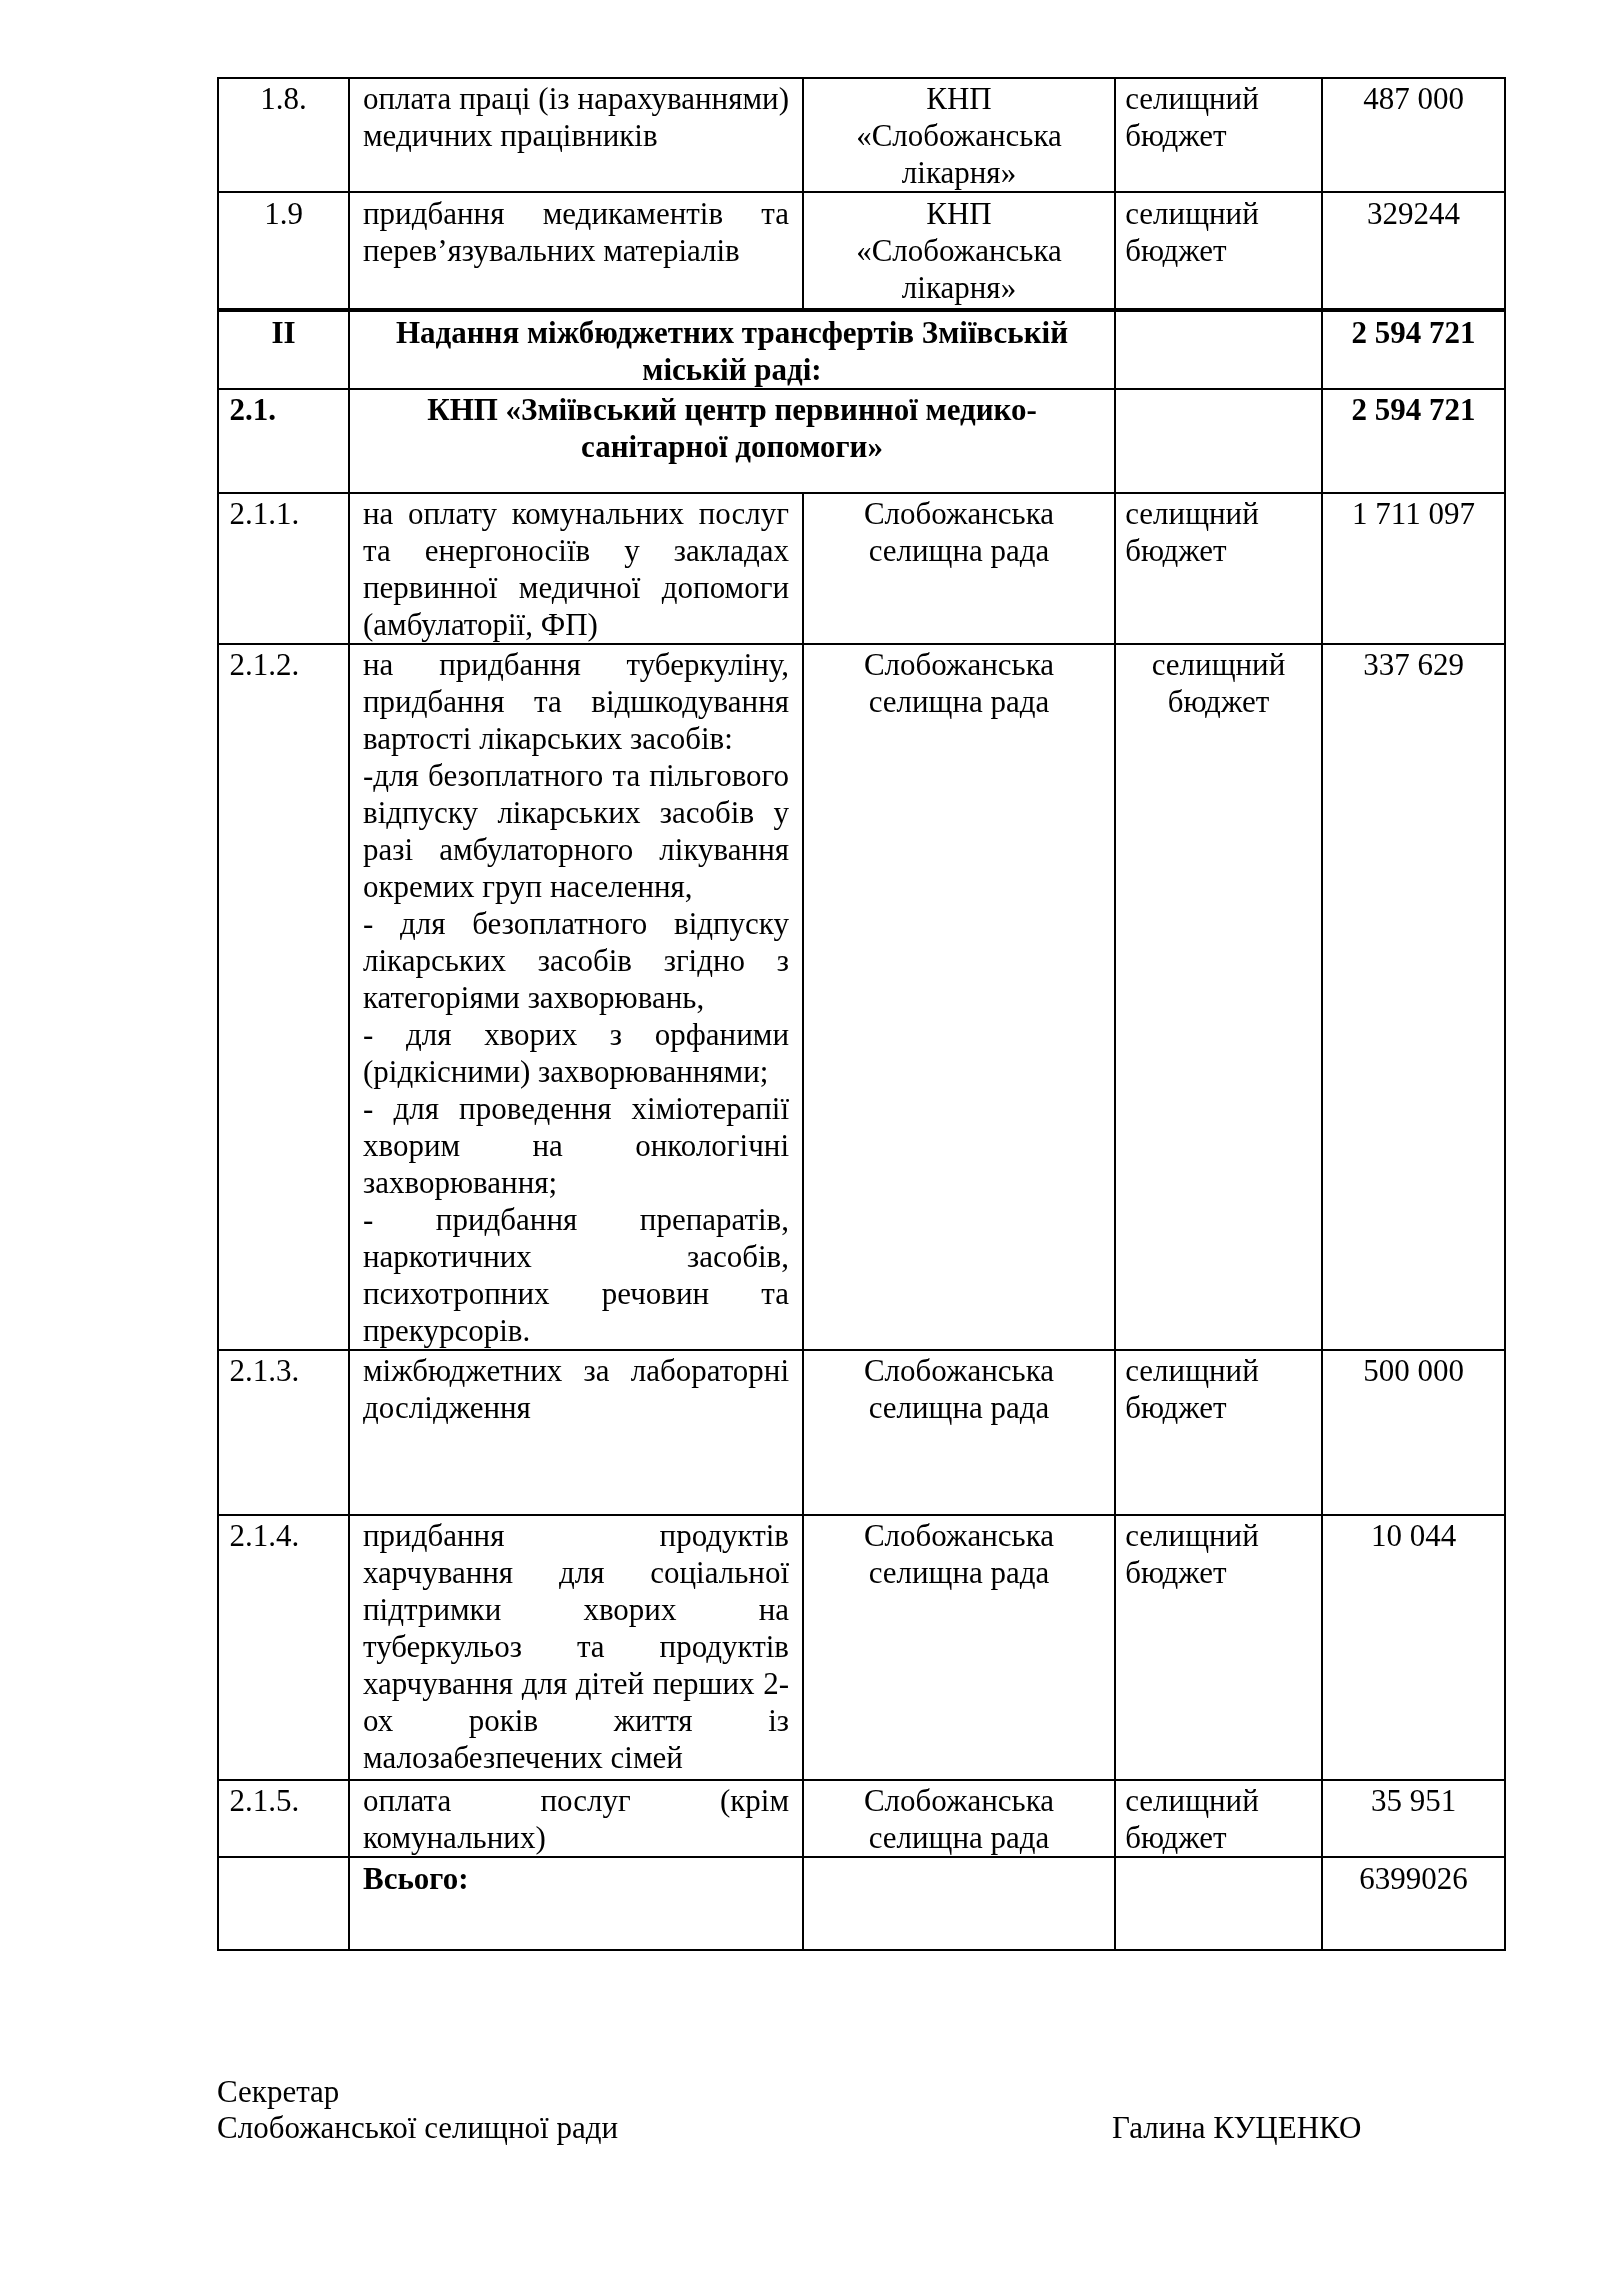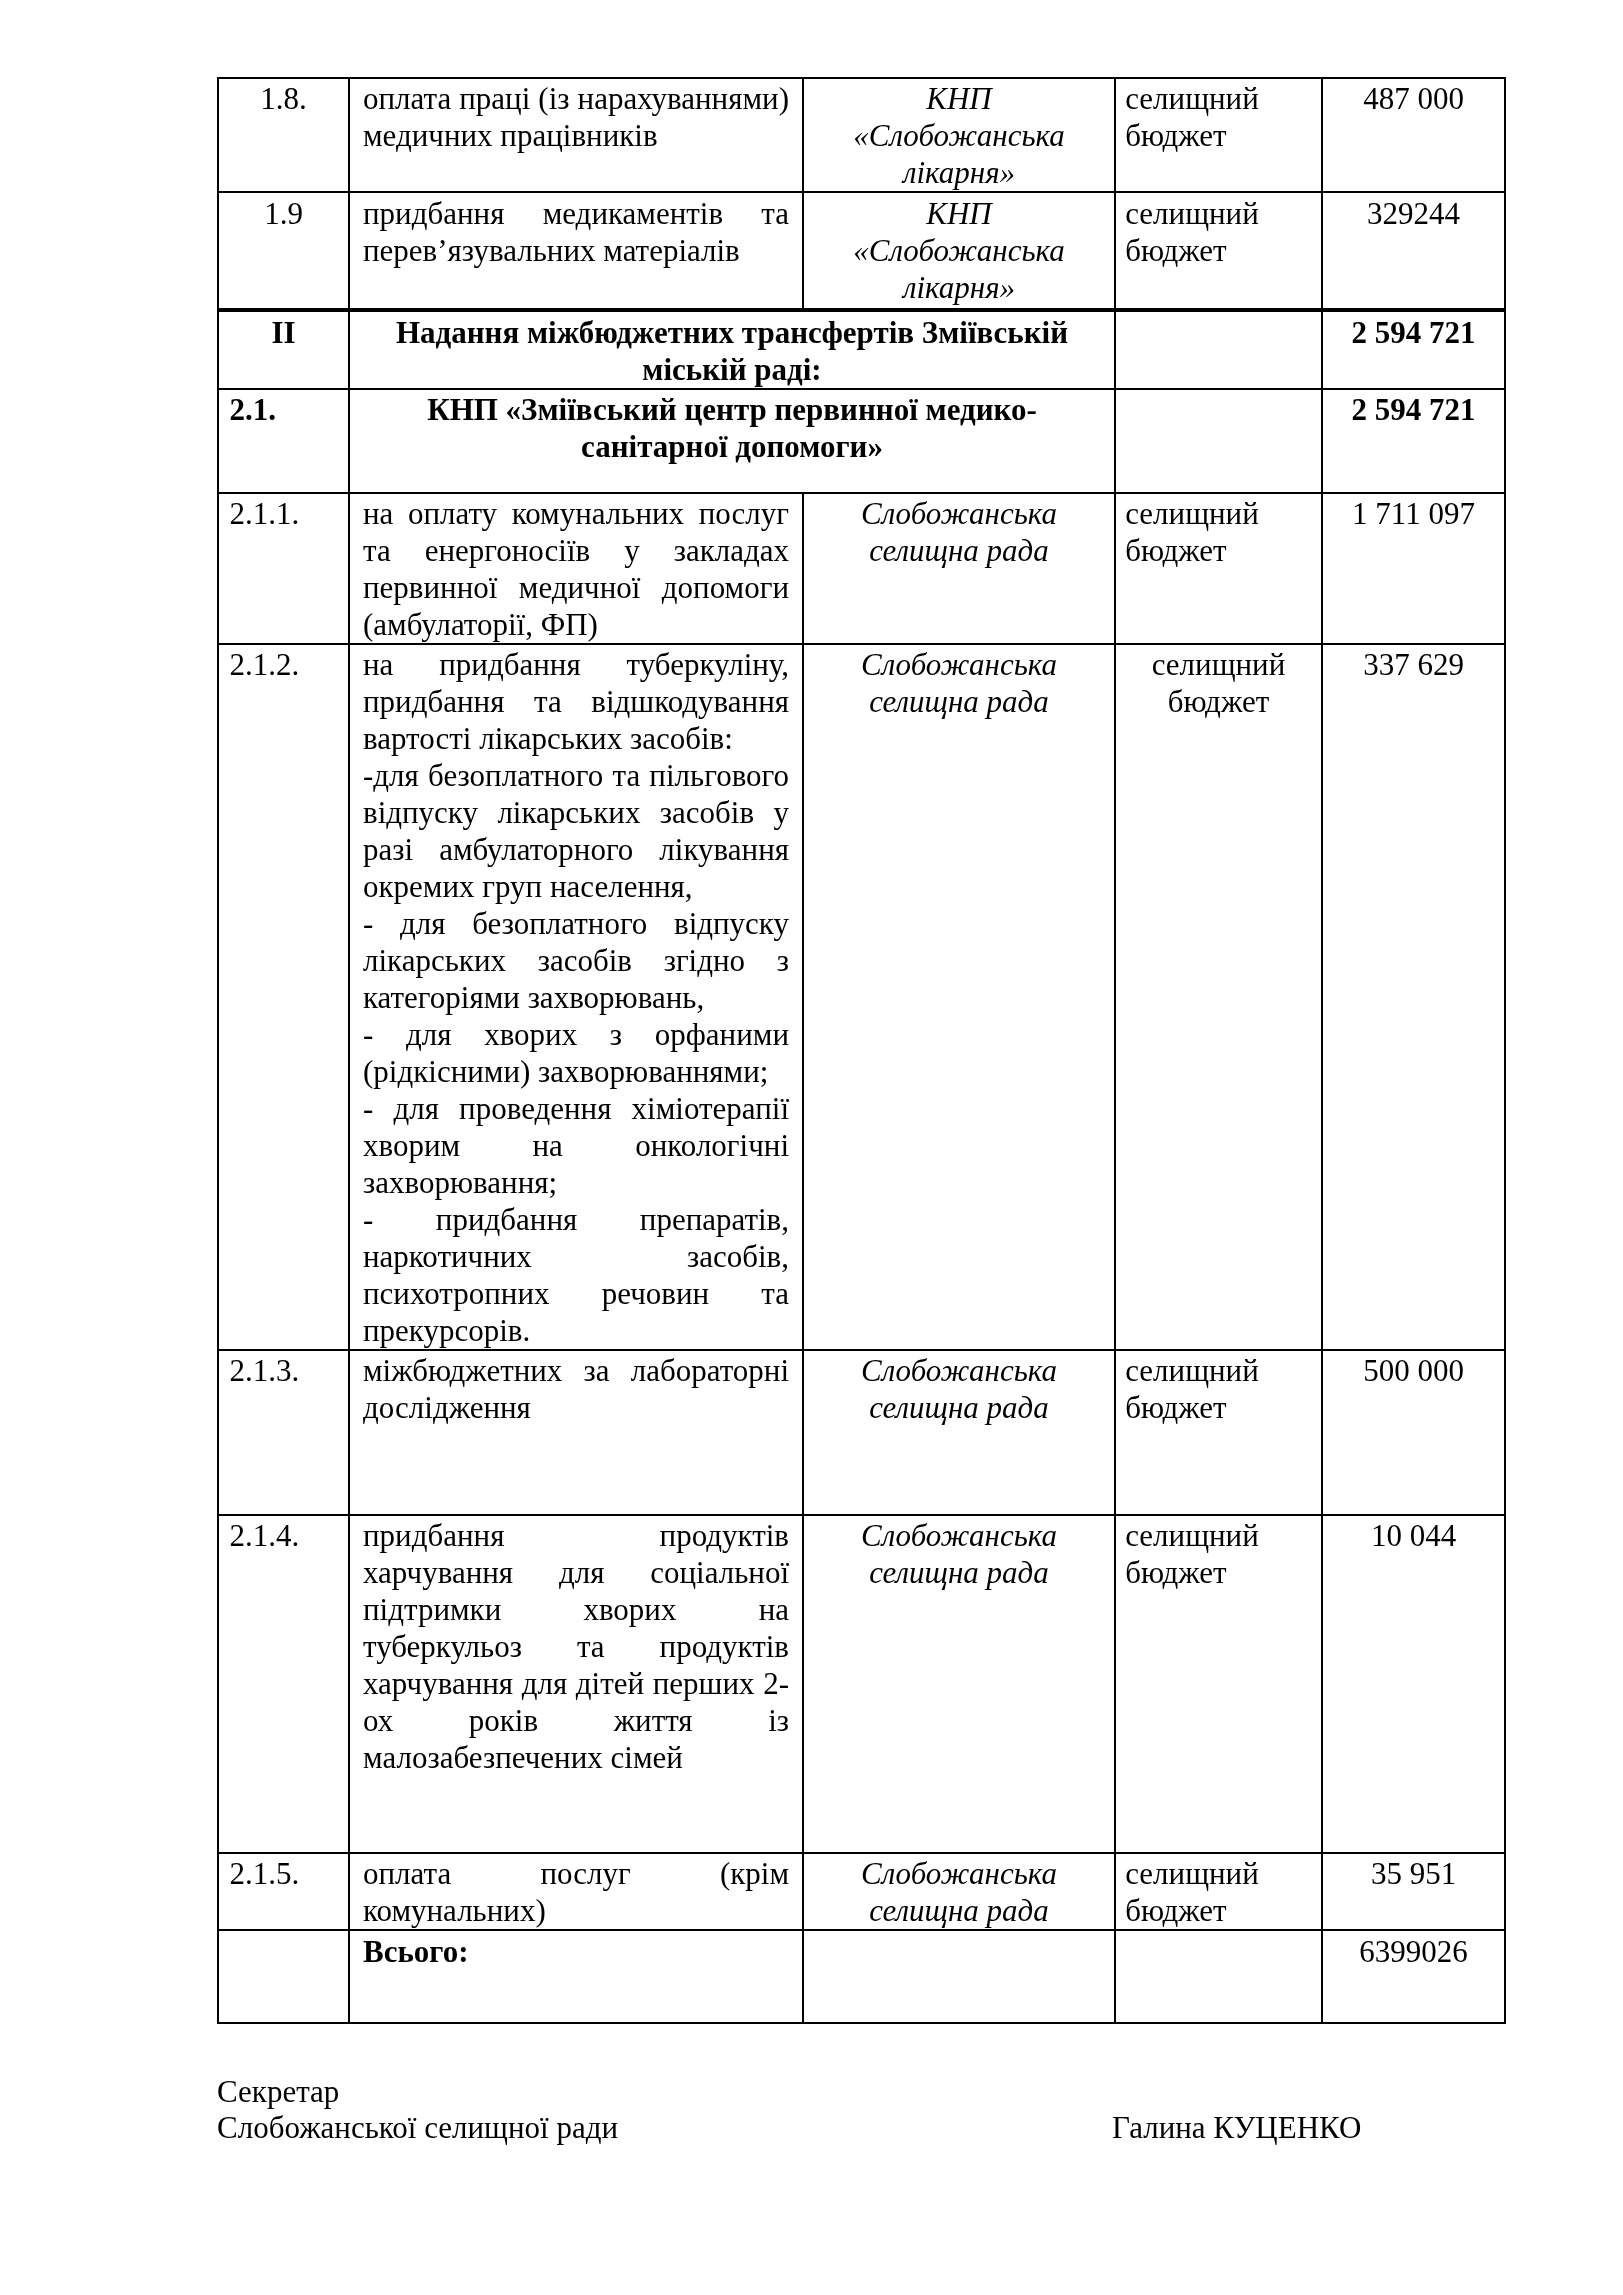--- a/index.html
+++ b/index.html
@@ -43,21 +43,20 @@
   .num-center { text-align: center; }
   .num-left { text-align: left; padding-left: 10.5px !important; }
   .desc {
     text-align: justify;
     padding: 1.3px 13px 0 13px !important;
     white-space: pre-line;
   }
   .recipient {
     text-align: center;
     padding: 1.3px 45px 0 45px !important;
-    font-style: italic;
   }
   .source {
     text-align: left;
     padding: 1.3px 5.2px 0 9.2px !important;
   }
   .source-centered {
     text-align: center;
     padding: 1.3px 5.2px 0 5.2px !important;
   }
   .amount { text-align: center; }
@@ -72,21 +71,21 @@
     padding: 1.3px 13px 0 13px !important;
   }
   
   tr.r1  { height: 96px; }
   tr.r2  { height: 118px; }
   tr.r3  { height: 75px; }
   tr.r4  { height: 104px; }
   tr.r5  { height: 150px; }
   tr.r6  { height: 680px; }
   tr.r7  { height: 165px; }
-  tr.r8  { height: 338px; }
+  tr.r8  { height: 265px; }
   tr.r9  { height: 75px; }
   tr.r10 { height: 93px; }
   .signature {
     position: absolute;
     left: 217px;
     top: 2074px;
     width: 1244px;
     font-size: 31px;
     line-height: 36px;
   }

